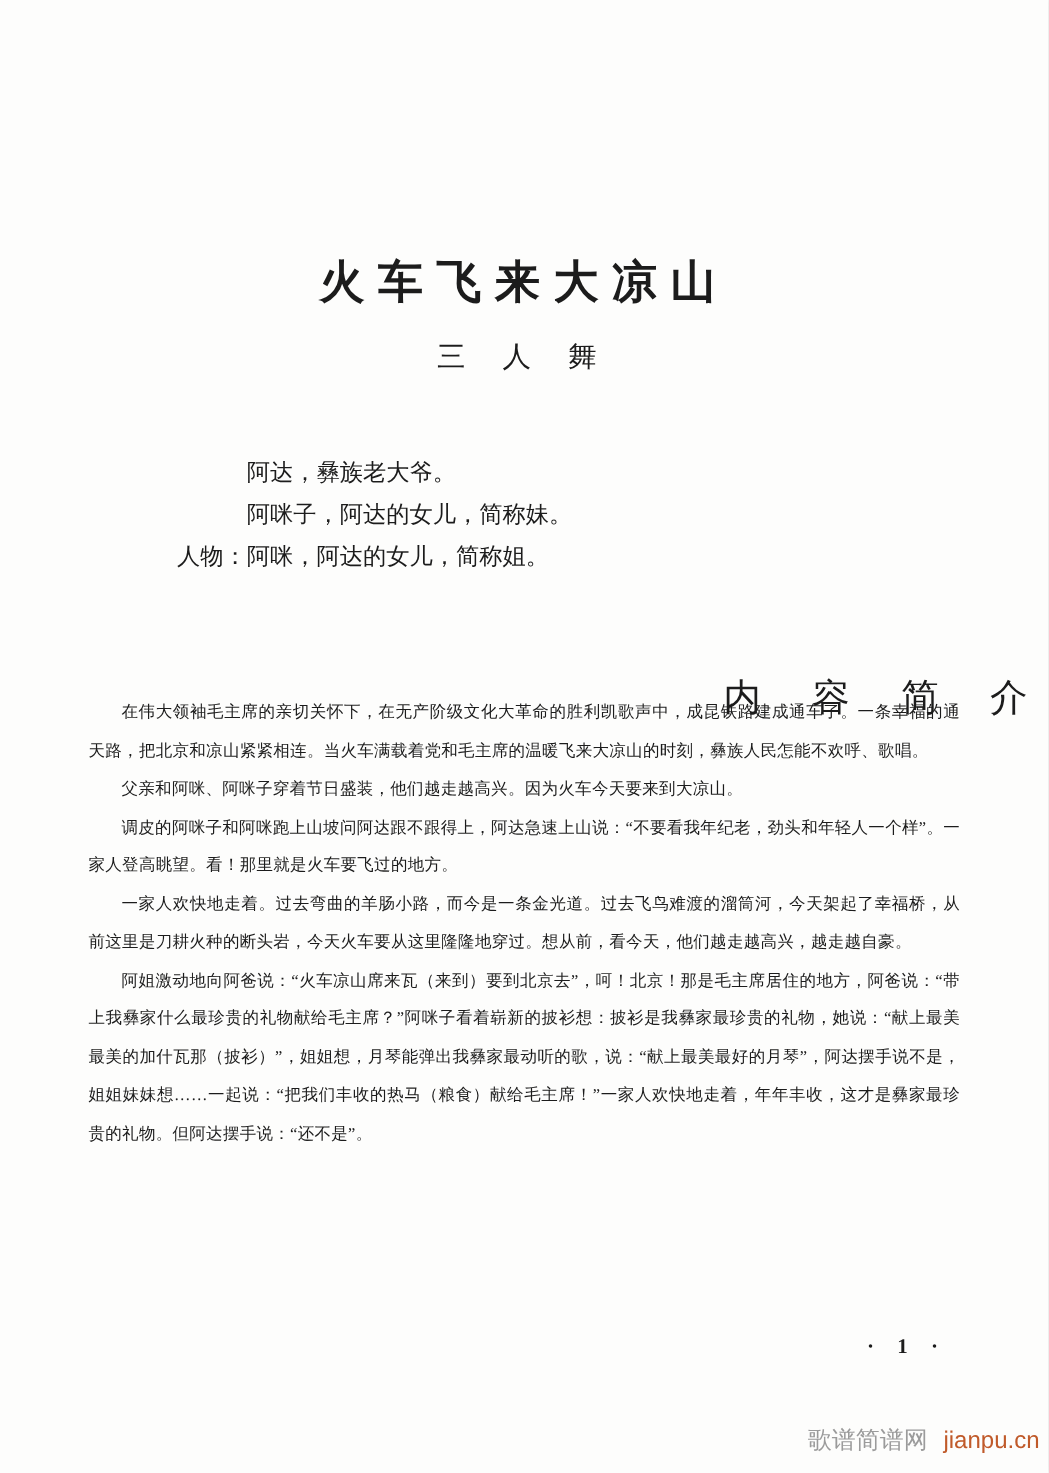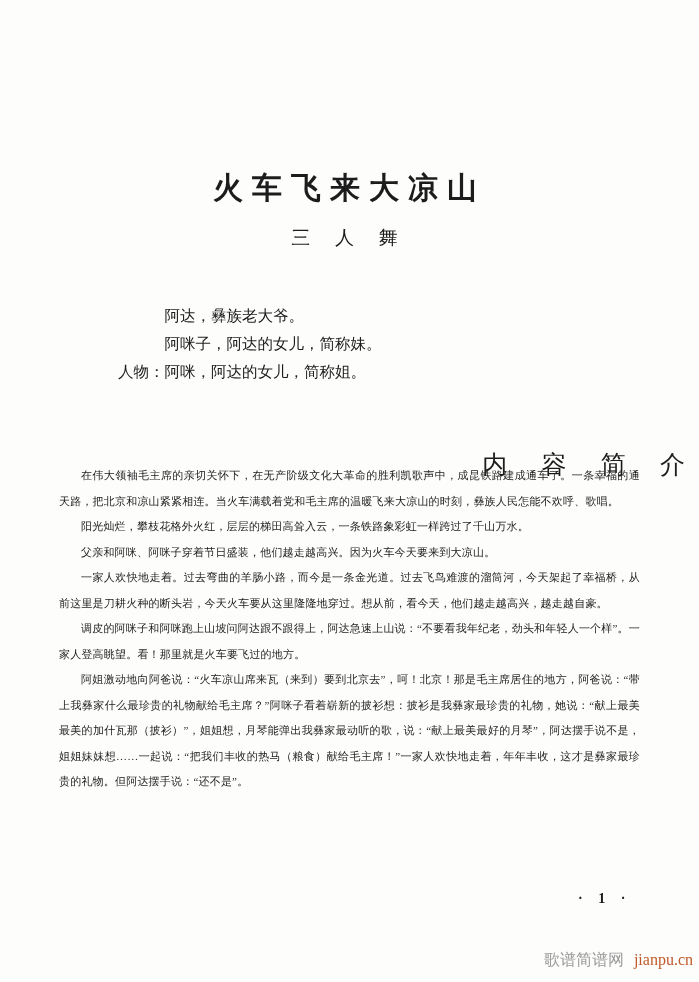--- a/index.html
+++ b/index.html
@@ -50,21 +50,21 @@
   .body-text p { margin:0; text-indent:2em; }
   .page-number {
     position:absolute; top:891px; left:578px;
     font-size:14px; font-weight:700;
     letter-spacing:6px;
     white-space:nowrap;
   }
   .watermark {
     position:absolute; top:950px; right:6px;
     font-size:16px;
-    font-family:Liberation Serif, serif;
+    font-family:Liberation Sans, sans-serif;
     white-space:nowrap;
     text-align:center;
   }
   .watermark .site-name { color:#9b9b9b; }
   .watermark .site-url  { color:#c05a2a; margin-left:6px; }
 </style>
 </head>
 <body>
 
 <div class="page">
@@ -79,24 +79,23 @@
       <span>阿达，彝族老大爷。</span>
       <span>阿咪子，阿达的女儿，简称妹。</span>
       <span>阿咪，阿达的女儿，简称姐。</span>
     </span>
   </div>
 
   <h2 class="section-heading">内 容 简 介</h2>
 
   <div class="body-text">
     <p>在伟大领袖毛主席的亲切关怀下，在无产阶级文化大革命的胜利凯歌声中，成昆铁路建成通车了。一条幸福的通天路，把北京和凉山紧紧相连。当火车满载着党和毛主席的温暖飞来大凉山的时刻，彝族人民怎能不欢呼、歌唱。</p>
-    <p>阳光灿烂，攀枝花格外火红，层层的梯田高耸入云，一条铁路象彩虹一样跨过了千山万水。</p>
     <p>父亲和阿咪、阿咪子穿着节日盛装，他们越走越高兴。因为火车今天要来到大凉山。</p>
+    <p>调皮的阿咪子和阿咪跑上山坡问阿达跟不跟得上，阿达急速上山说：“不要看我年纪老，劲头和年轻人一个样”。一家人登高眺望。看！那里就是火车要飞过的地方。</p>
     <p>一家人欢快地走着。过去弯曲的羊肠小路，而今是一条金光道。过去飞鸟难渡的溜筒河，今天架起了幸福桥，从前这里是刀耕火种的断头岩，今天火车要从这里隆隆地穿过。想从前，看今天，他们越走越高兴，越走越自豪。</p>
-    <p>调皮的阿咪子和阿咪跑上山坡问阿达跟不跟得上，阿达急速上山说：“不要看我年纪老，劲头和年轻人一个样”。一家人登高眺望。看！那里就是火车要飞过的地方。</p>
     <p>阿姐激动地向阿爸说：“火车凉山席来瓦（来到）要到北京去”，呵！北京！那是毛主席居住的地方，阿爸说：“带上我彝家什么最珍贵的礼物献给毛主席？”阿咪子看着崭新的披衫想：披衫是我彝家最珍贵的礼物，她说：“献上最美最美的加什瓦那（披衫）”，姐姐想，月琴能弹出我彝家最动听的歌，说：“献上最美最好的月琴”，阿达摆手说不是，姐姐妹妹想……一起说：“把我们丰收的热马（粮食）献给毛主席！”一家人欢快地走着，年年丰收，这才是彝家最珍贵的礼物。但阿达摆手说：“还不是”。</p>
   </div>
 
   <div class="page-number">· 1 ·</div>
 
   <div class="watermark">
     <span class="site-name">歌谱简谱网</span>
     <span class="site-url">jianpu.cn</span>
   </div>
 

